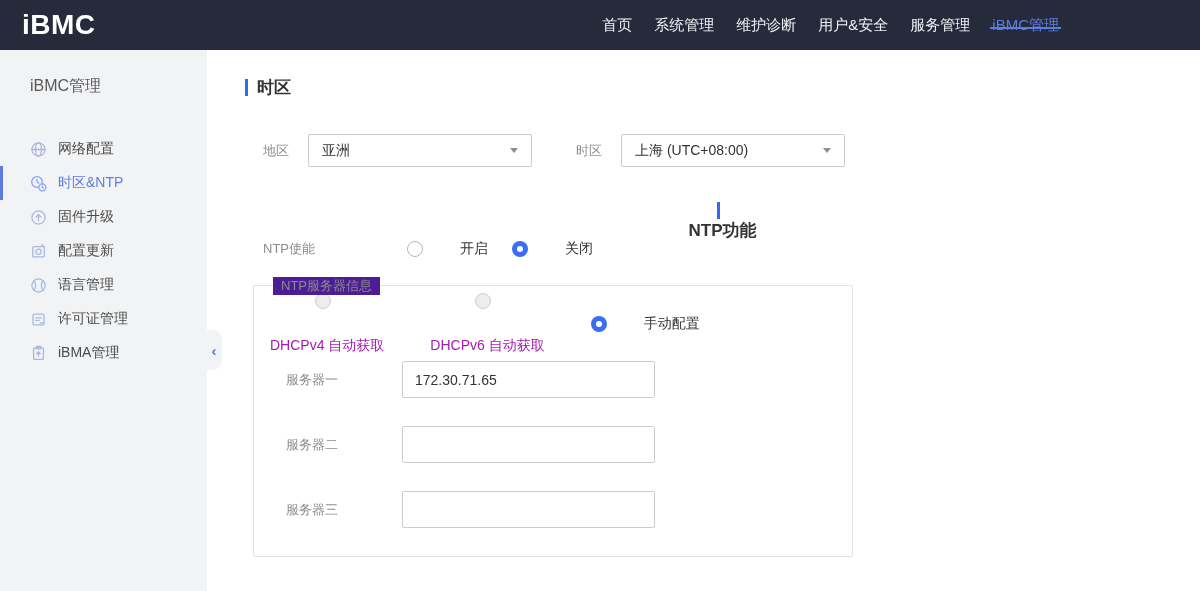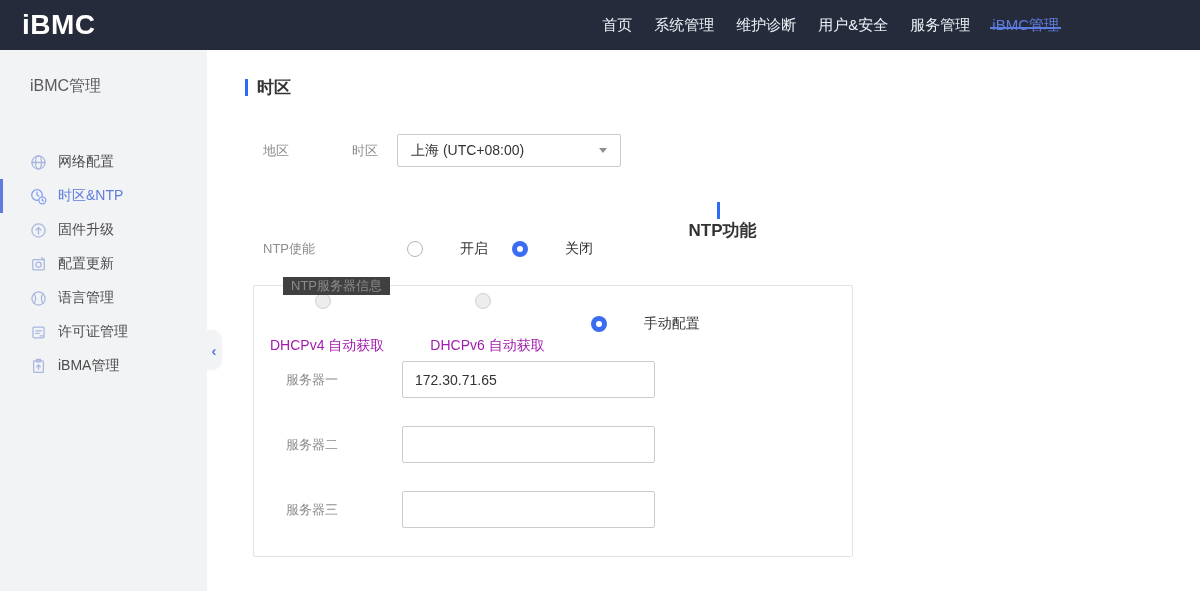--- a/index.html
+++ b/index.html
@@ -16,21 +16,21 @@
   .nav-item.active { color:#5e7ce0; }
   .nav-item.active::after { content:""; position:absolute; left:0; right:0; bottom:5px;
     height:2px; background:#5e7ce0; }
 
   
   .page { display:flex; height:541px; }
 
   
   .sidebar { position:relative; width:207px; flex:none; background:#f2f3f5; height:100%; }
   .sidebar-title { color:#595959; font-size:16px; padding:26px 0 0 30px; }
-  .menu { list-style:none; margin-top:48px; }
+  .menu { list-style:none; margin-top:35px; }
   .menu-item { position:relative; height:34px; display:flex; align-items:center;
     padding-left:30px; font-size:14px; color:#4c4c4c; cursor:pointer; }
   .menu-item .icon { width:17px; height:17px; margin-right:11px; color:#a9b6e0;
     display:flex; align-items:center; }
   .menu-item .icon svg { width:17px; height:17px; stroke:currentColor; fill:none;
     stroke-width:1.2; stroke-linecap:round; stroke-linejoin:round; }
   .menu-item.active { color:#5e7ce0; }
   .menu-item.active .icon { color:#84a0f2; }
   .menu-item.active::before { content:""; position:absolute; left:0; top:0; bottom:0;
     width:3px; background:#5e7ce0; }
@@ -63,21 +63,21 @@
   .radio { width:16px; height:16px; border-radius:50%; border:1px solid #b6b6b6;
     background:#fff; margin-right:9px; flex:none; }
   .radio.checked { border:none; background:#3a6df0; position:relative; }
   .radio.checked::after { content:""; position:absolute; top:5px; left:5px; width:6px;
     height:6px; border-radius:50%; background:#fff; }
   .radio-opt.disabled { color:#a21caf; cursor:default;flex-direction:column; }
   .radio-opt.disabled .radio { background:#ededed; border-color:#cfcfcf; }
 
   .group-box { position:relative; width:600px; margin:25px 0 0 8px;
     border:1px solid #e2e2e2; border-radius:2px; padding:29px 0 28px; }
-  .group-legend { position:absolute; top:-9px; left:29px; background:#404040; padding:0 8px;
+  .group-legend { position:absolute; top:-9px; left:19px; background:#4c1d95; padding:0 8px;
     font-size:13px; color:#8c8c8c; }
   .mode-row { display:flex; align-items:center; padding-left:16px; height:18px; }
   .mode-row .radio-opt { margin-right:46px; }
   .mode-row .radio-opt:last-child { margin-right:0; }
 
   .server-row { display:flex; align-items:center; padding-left:32px; margin-top:28px; }
   .server-row:first-of-type { margin-top:32px; }
   .server-label { width:116px; font-size:13px; color:#8c8c8c; flex:none; }
   .text-input { width:253px; height:37px; border:1px solid #ccc; border-radius:2px;
     padding:0 12px; font-size:14px; color:#333; outline:none;
@@ -179,20 +179,24 @@
 
   <main class="main">
 
     <div class="section-title">
       <span class="bar"></span>
       <span class="txt">时区</span>
     </div>
 
     <div class="form-row">
       <span class="field-label">地区</span>
+      <div class="select">
+        <span>亚洲</span>
+        <span class="caret"></span>
+      </div>
       <div class="tz-group">
         <span class="field-label">时区</span>
         <div class="select">
           <span>上海 (UTC+08:00)</span>
           <span class="caret"></span>
         </div>
       </div>
     </div>
 
     <div class="section-title title-ntp">

